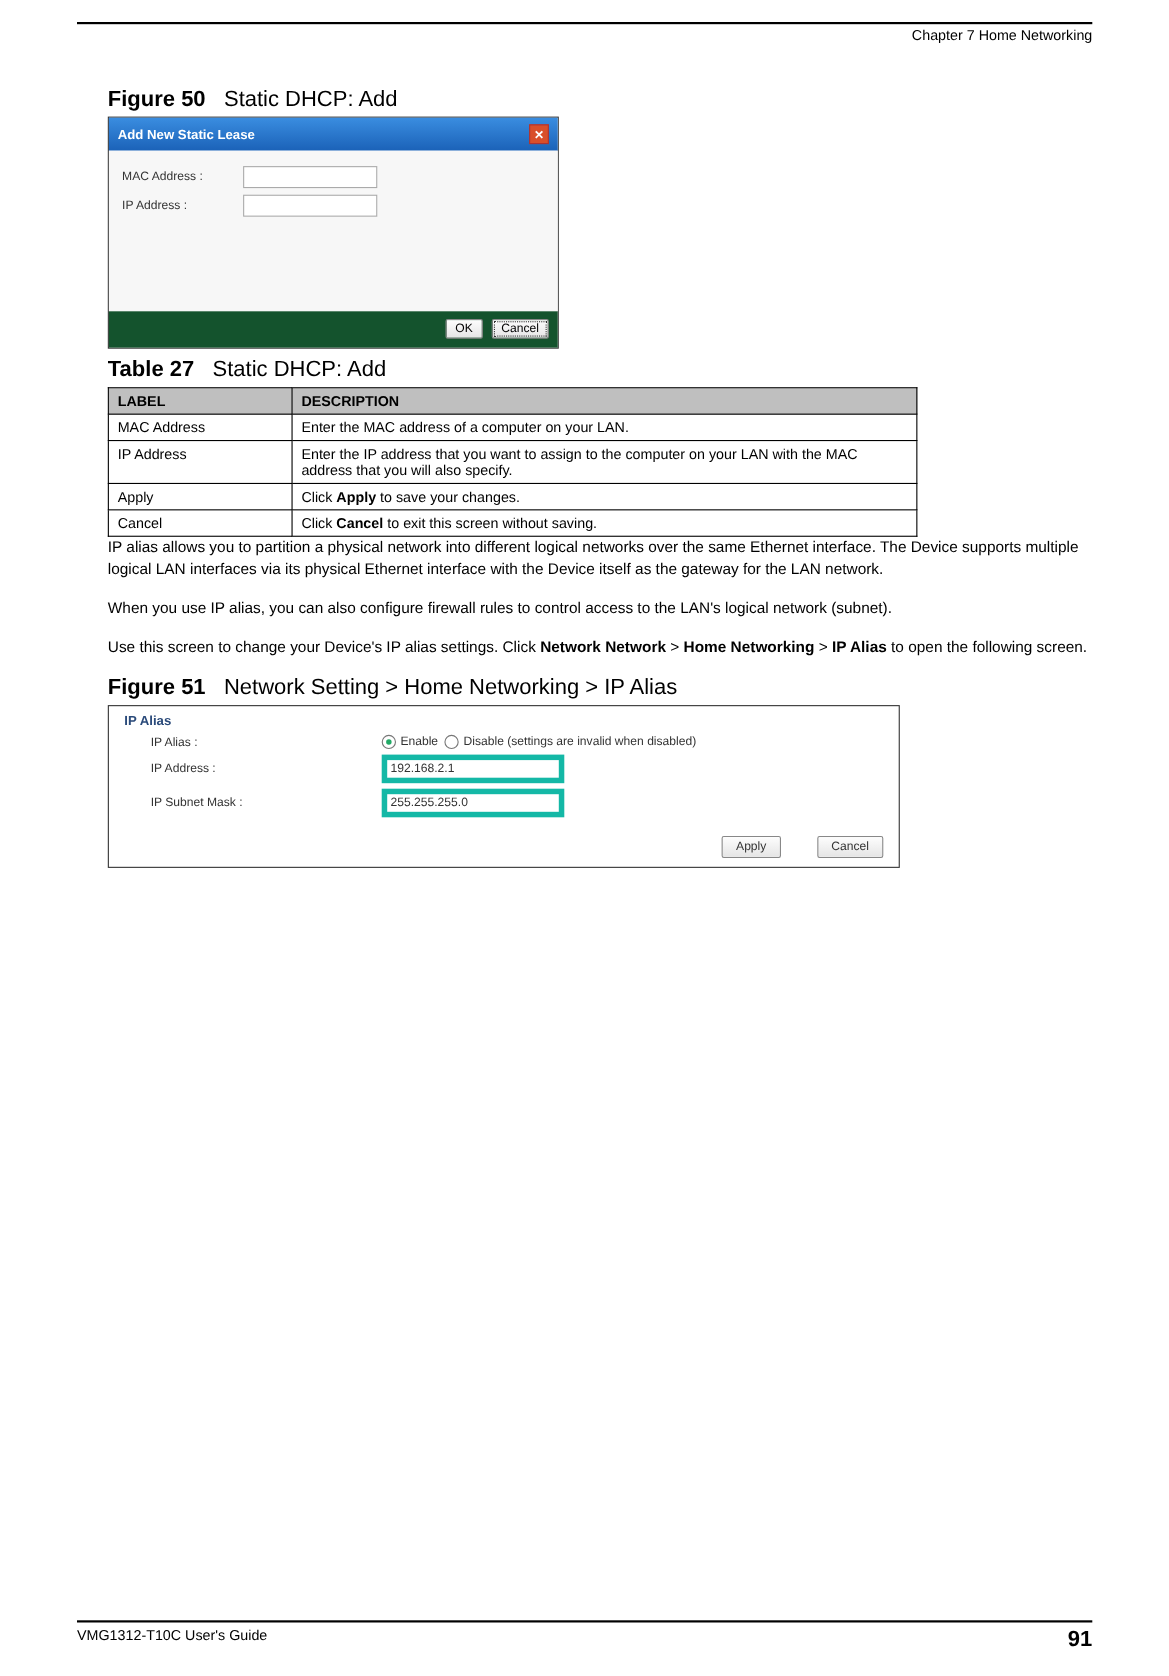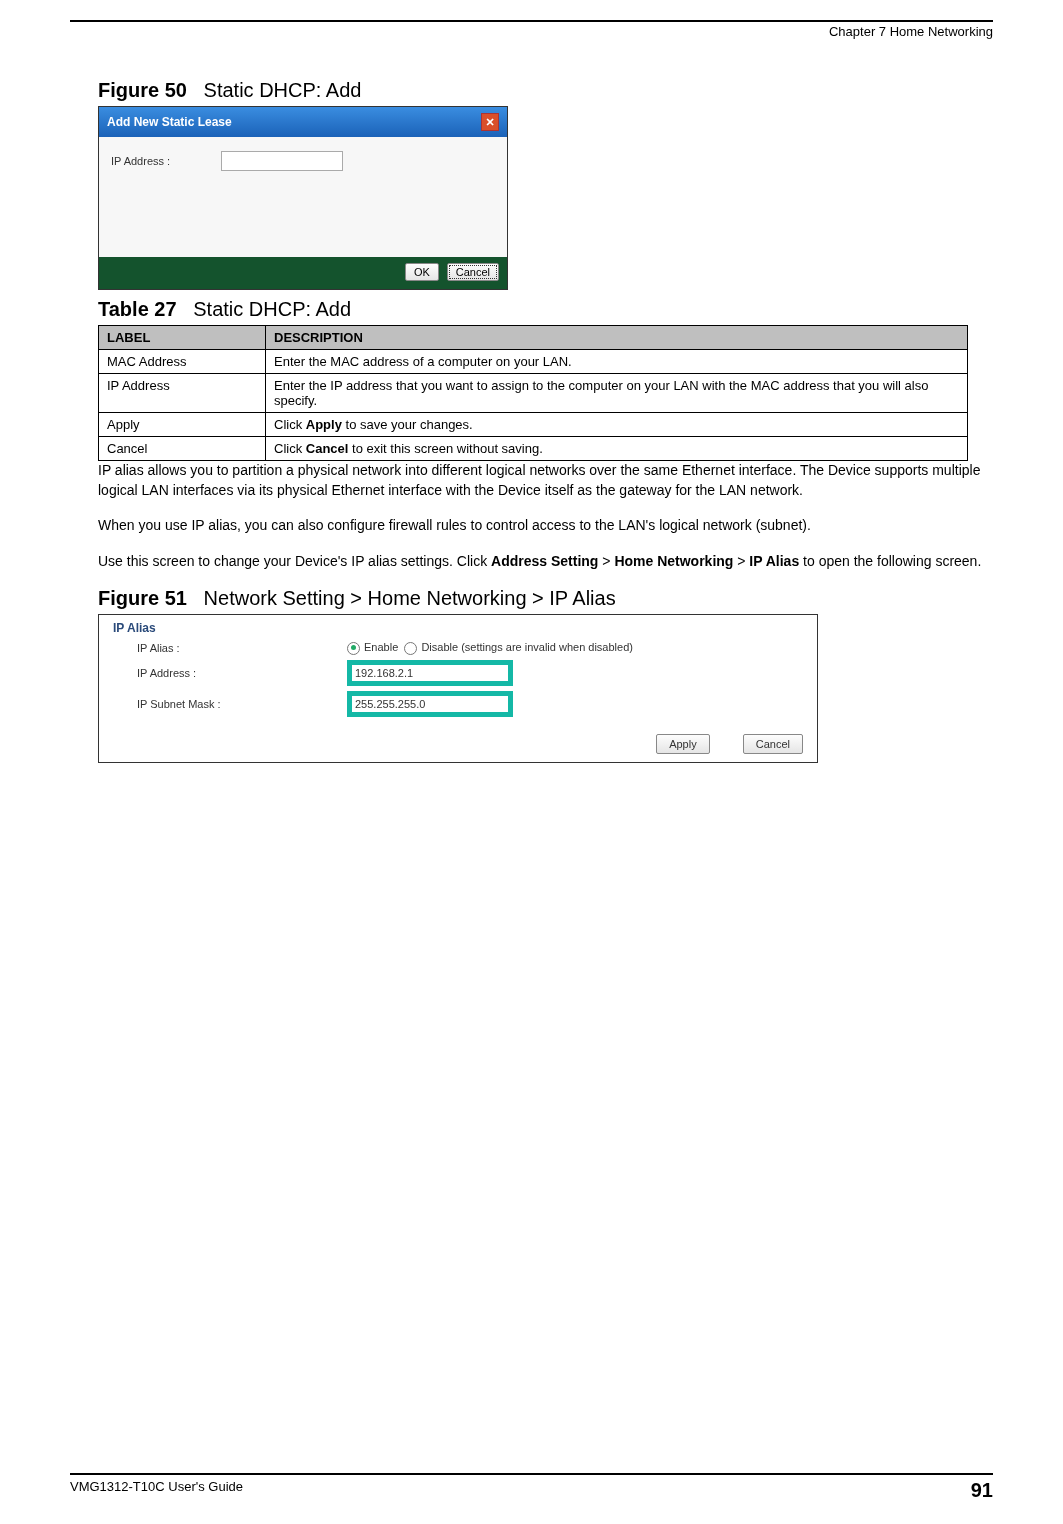--- a/index.html
+++ b/index.html
@@ -86,21 +86,21 @@
     font-size: 11px;
     padding: 2px 8px;
     border: 1px solid #888;
     background: linear-gradient(#fdfdfd,#e5e5e5);
     border-radius: 2px;
     margin-left: 4px;
   }
   .btn.focus { outline: 1px dotted #333; outline-offset: -3px; }
   table.desc {
     border-collapse: collapse;
-    width: 870px;
+    width: 736px;
     font-size: 13px;
   }
   table.desc th, table.desc td {
     border: 1px solid #000;
     padding: 4px 8px;
     text-align: left;
     vertical-align: top;
   }
   table.desc th {
     background: #bfbfbf;
@@ -187,20 +187,24 @@
       <b>Figure 50</b>&nbsp;&nbsp;&nbsp;<span>Static DHCP: Add</span>
     </div>
 
     <div class="figure-box">
       <div class="dialog-title">
         <span>Add New Static Lease</span>
         <span class="close-x">✕</span>
       </div>
       <div class="dialog-body">
         <div class="form-row">
+          <span class="lbl">MAC Address :</span>
+          <span class="inp"></span>
+        </div>
+        <div class="form-row">
           <span class="lbl">IP Address :</span>
           <span class="inp"></span>
         </div>
         <div style="height:70px"></div>
       </div>
       <div class="dialog-footer">
         <span class="btn">OK</span>
         <span class="btn focus">Cancel</span>
       </div>
     </div>
@@ -232,21 +236,21 @@
         <td>Cancel</td>
         <td><span>Click </span><b>Cancel</b><span> to exit this screen without saving.</span></td>
       </tr>
     </tbody>
       </table>
 
 
     <p>IP alias allows you to partition a physical network into different logical networks over the same Ethernet interface. The Device supports multiple logical LAN interfaces via its physical Ethernet interface with the Device itself as the gateway for the LAN network.</p>
     <p>When you use IP alias, you can also configure firewall rules to control access to the LAN's logical network (subnet).</p>
     <p>
-      <span>Use this screen to change your Device's IP alias settings. Click </span><b>Address Setting</b><span> &gt; </span><b>Home Networking</b><span> &gt; </span><b>IP Alias</b><span> to open the following screen.</span>
+      <span>Use this screen to change your Device's IP alias settings. Click </span><b>Network Network</b><span> &gt; </span><b>Home Networking</b><span> &gt; </span><b>IP Alias</b><span> to open the following screen.</span>
     </p>
 
     <div class="fig-caption">
       <b>Figure 51</b>&nbsp;&nbsp;&nbsp;<span>Network Setting &gt; Home Networking &gt; IP Alias</span>
     </div>
 
     <div class="figure-box2">
       <div class="fig2-head">IP Alias</div>
       <div class="fig2-body">
         <div class="fig2-row">

